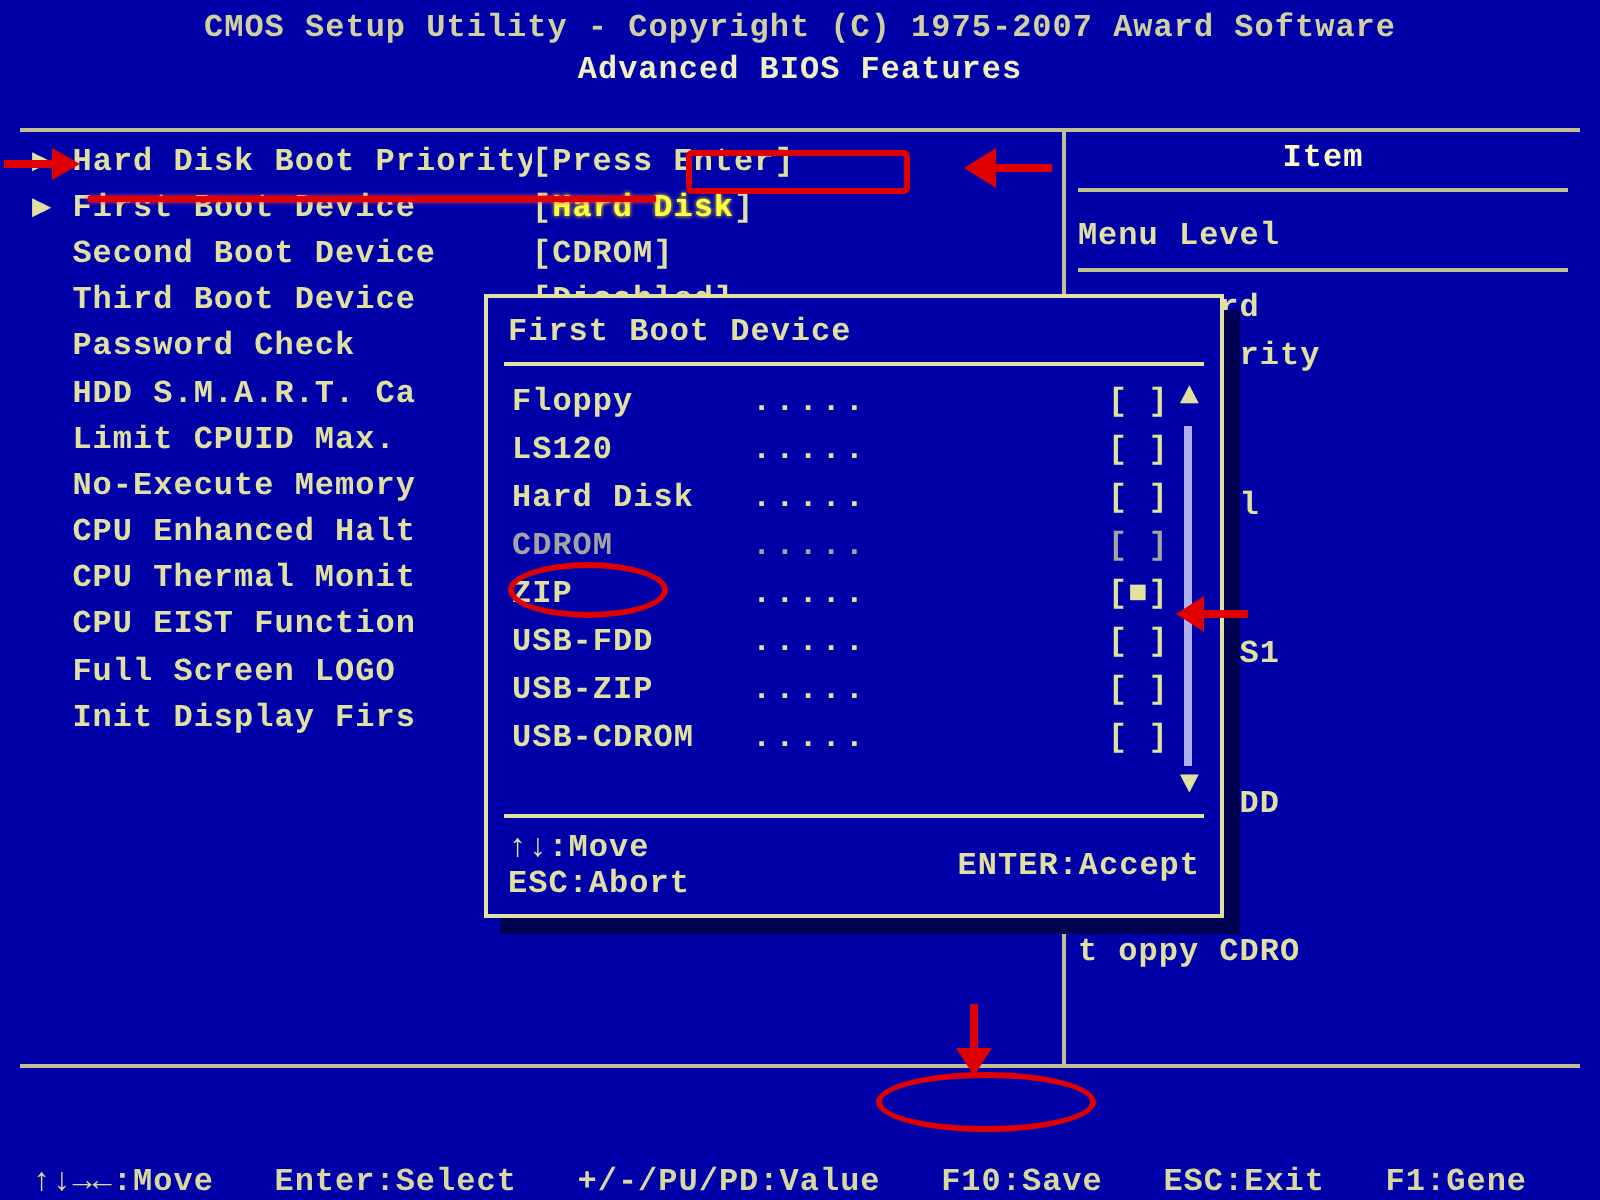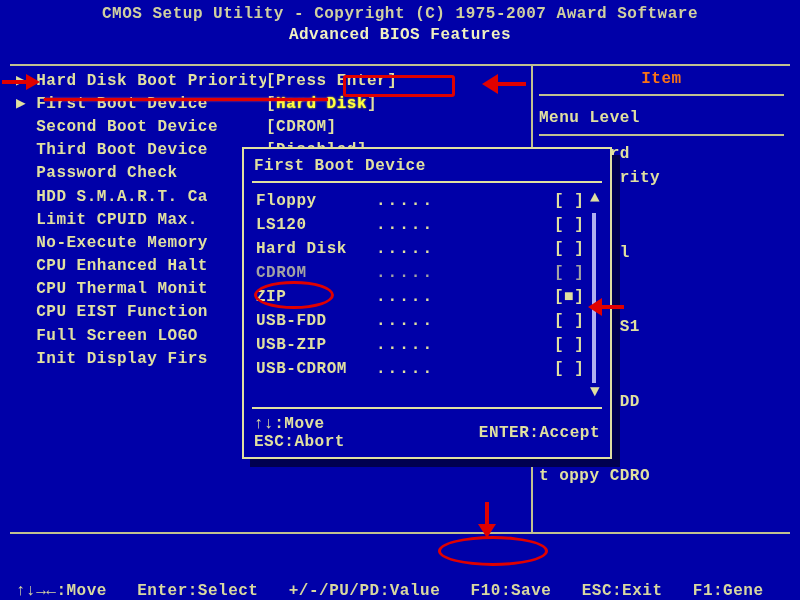--- a/index.html
+++ b/index.html
@@ -34,21 +34,21 @@
     flex: 0.65;
     padding: 4px 6px;
     display: flex; flex-direction: column;
   }
   .menu-row { display: flex; white-space: pre; line-height: 1.45; }
   .menu-label { flex: 0 0 250px; overflow: hidden; }
   .menu-val { flex: 1; }
   .highlight-val { color: #ffff40; text-shadow: 0 0 2px #ffff00; }
   .val-bracket { color: #e0e0a0; }
 
-  .right-title { color: #f97316; border-bottom: 2px solid #c0c090; padding-bottom: 6px; margin-bottom: 6px; text-align: center; }
+  .right-title { color: #fef9c3; border-bottom: 2px solid #c0c090; padding-bottom: 6px; margin-bottom: 6px; text-align: center; }
   .right-line { line-height: 1.5; border-bottom: 2px solid #c0c090; padding: 4px 0; }
   .right-body { flex: 1; padding-top: 6px; }
   .right-body div { line-height: 1.55; }
   .yel { color: #ffff30; }
 
   
   .popup {
     position: absolute;
     left: 242px; top: 147px;
     width: 370px; height: 312px;

